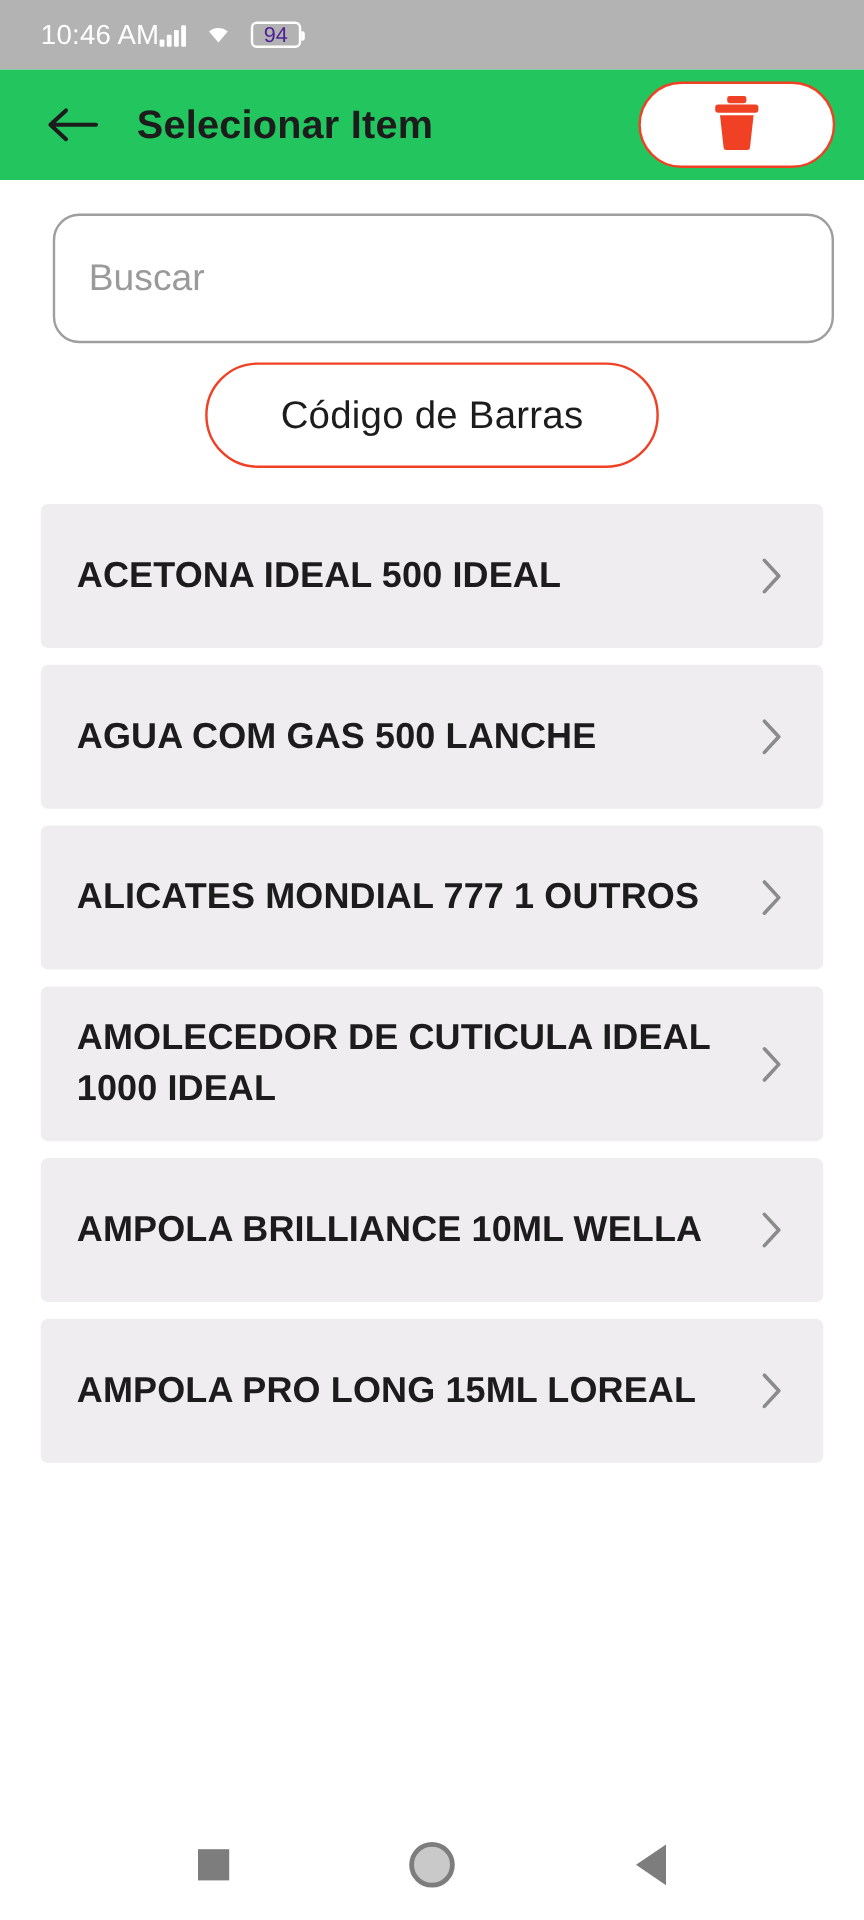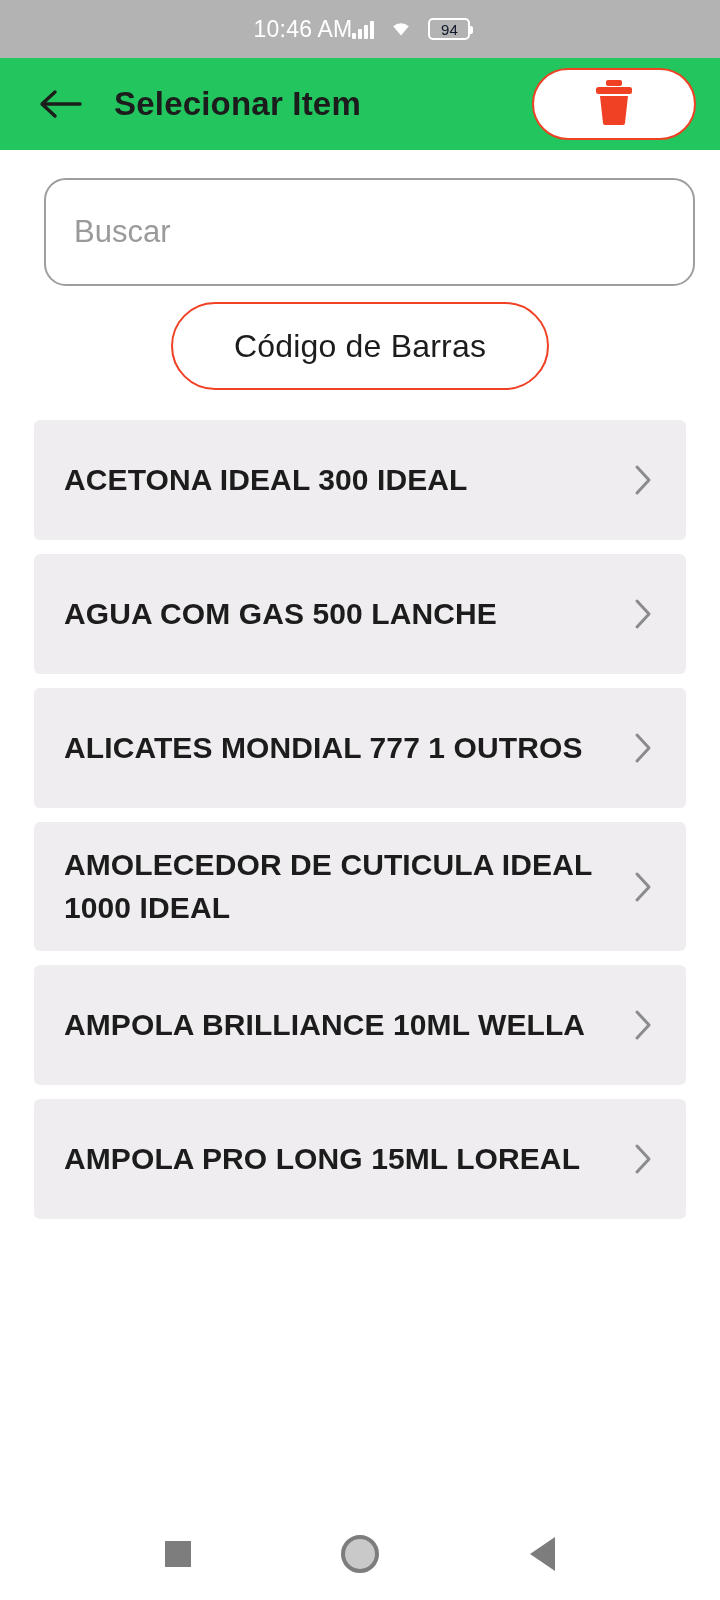--- a/index.html
+++ b/index.html
@@ -18,21 +18,21 @@
     display: flex;
     flex-direction: column;
   }
 
   
   .status-bar {
     height: 58px;
     background: #b3b3b3;
     display: flex;
     align-items: center;
-    justify-content: center;
+    justify-content: flex-start;
     padding: 0 30px 0 34px;
     flex: 0 0 auto;
   }
   .status-time {
     color: #ffffff;
     font-size: 23px;
     letter-spacing: 0.2px;
   }
   .status-icons {
     display: flex;
@@ -69,22 +69,22 @@
     content: "";
     position: absolute;
     right: -5px;
     top: 6px;
     width: 3px;
     height: 8px;
     background: #ffffff;
     border-radius: 0 2px 2px 0;
   }
   .battery span {
-    font-size: 15px;
-    color: #0f172a;
+    font-size: 18px;
+    color: #4c1d95;
     line-height: 1;
   }
 
   
   .app-bar {
     height: 92px;
     flex: 0 0 auto;
     display: flex;
     align-items: center;
     padding: 0 24px 0 34px;
@@ -279,21 +279,21 @@
 
   <div class="barcode-wrap">
     <div class="barcode-btn">
       <span>Código de Barras</span>
     </div>
   </div>
 
   <div class="list">
 
     <div class="list-item">
-      <div class="label">ACETONA IDEAL 300 IDEAL</div>
+      <div class="label">ACETONA IDEAL 500 IDEAL</div>
       <div class="chevron">
         <svg width="20" height="32" viewBox="0 0 20 32" aria-hidden="true">
             <path d="M4 3 L16 16 L4 29" stroke="#8b8b8b" stroke-width="3" fill="none" stroke-linecap="round" stroke-linejoin="round"></path>
           </svg>
       </div>
     </div>
 
     <div class="list-item">
       <div class="label">AGUA COM GAS 500 LANCHE</div>
       <div class="chevron">

